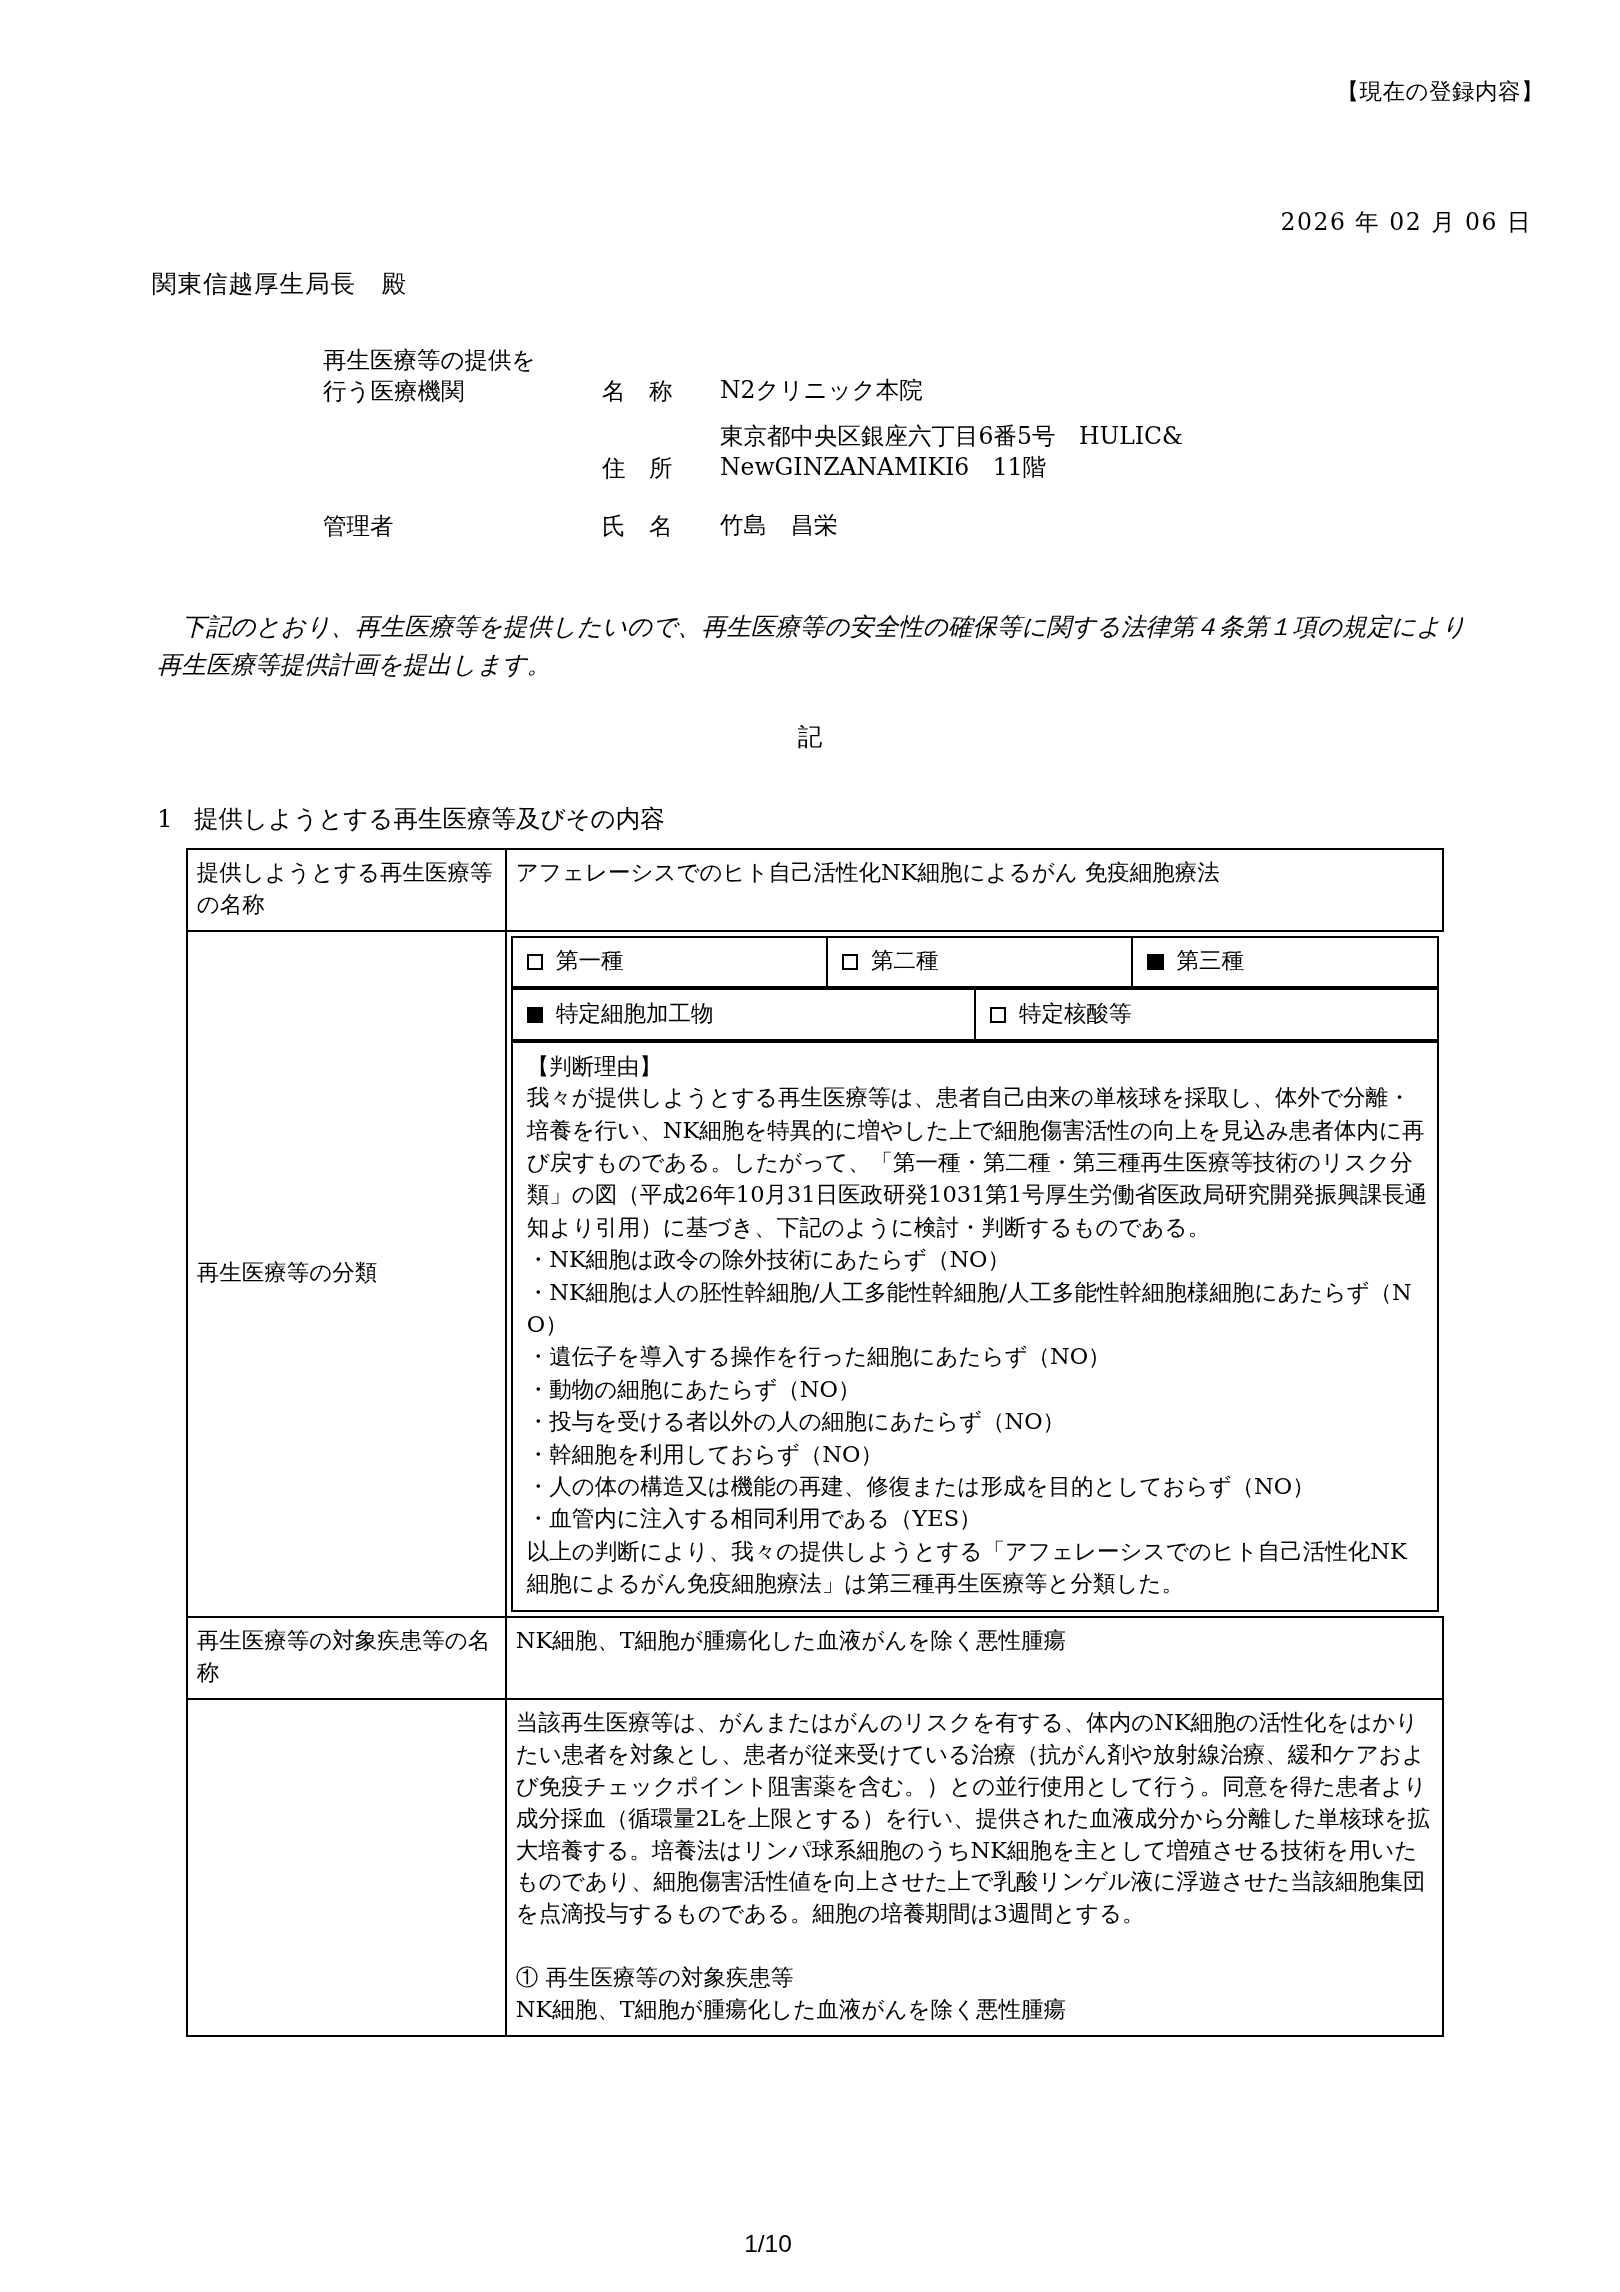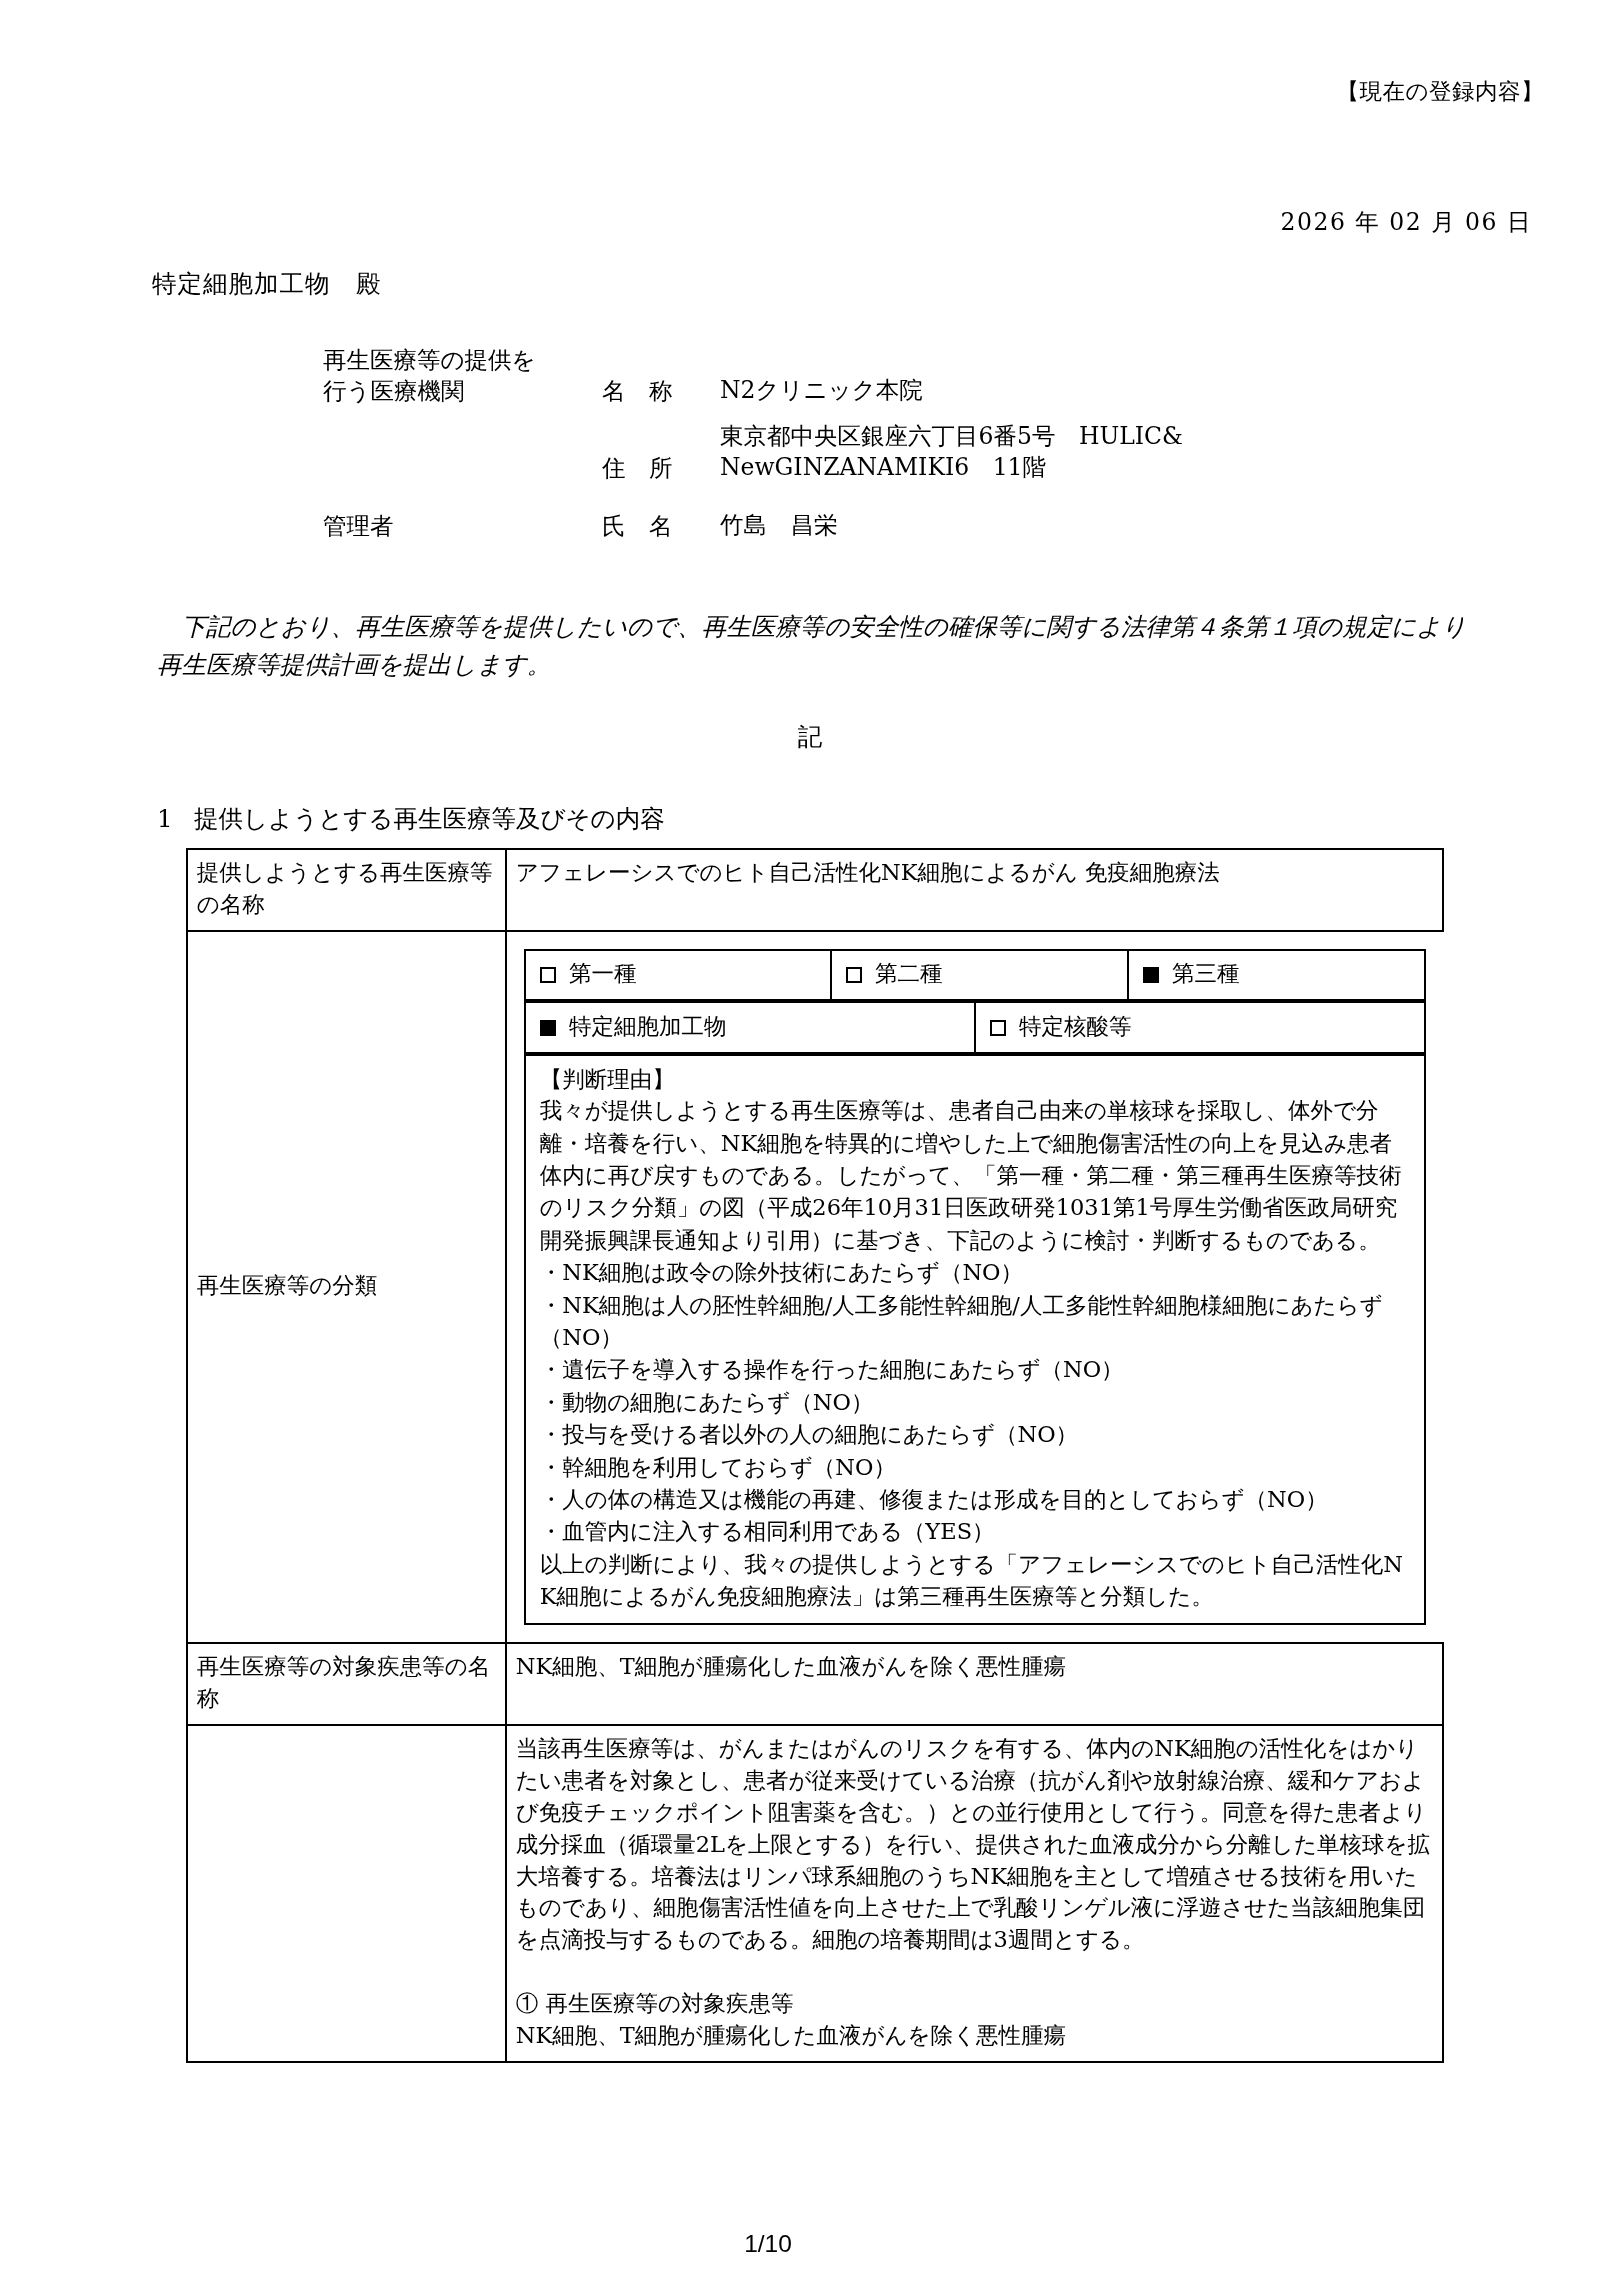--- a/index.html
+++ b/index.html
@@ -151,21 +151,21 @@
     border-collapse: collapse;
     table-layout: fixed;
   }
   table.inner td {
     border: 2px solid #000000;
     padding: 8.8px 9.8px 10.8px 13.7px;
     font-size: 22.5px;
     vertical-align: middle;
     line-height: 1.3;
   }
-  td.nopad { padding: 17px !important; border: none !important; }
+  td.nopad { padding: 4px !important; border: none !important; }
 
   .chk {
     display: inline-block;
     width: 16.7px;
     height: 16.7px;
     border: 2px solid #000;
     margin-right: 12.7px;
     vertical-align: -2px;
     box-sizing: border-box;
     background: #ffffff;
@@ -188,21 +188,21 @@
 </head>
 <body>
 
 <div class="page">
 
   <div class="reg-status">【現在の登録内容】</div>
 
 
   <div class="doc-date">2026 年 02 月 06 日</div>
 
-  <div class="addressee">特定細胞加工物　殿</div>
+  <div class="addressee">関東信越厚生局長　殿</div>
 
   <div class="applicant">
 
     <div class="app-row tight">
       <div class="app-left">
         <span>再生医療等の提供を</span><br>
         <span>行う医療機関</span>
       </div>
       <div class="app-key">名　称</div>
       <div class="app-val">N2クリニック本院</div>

